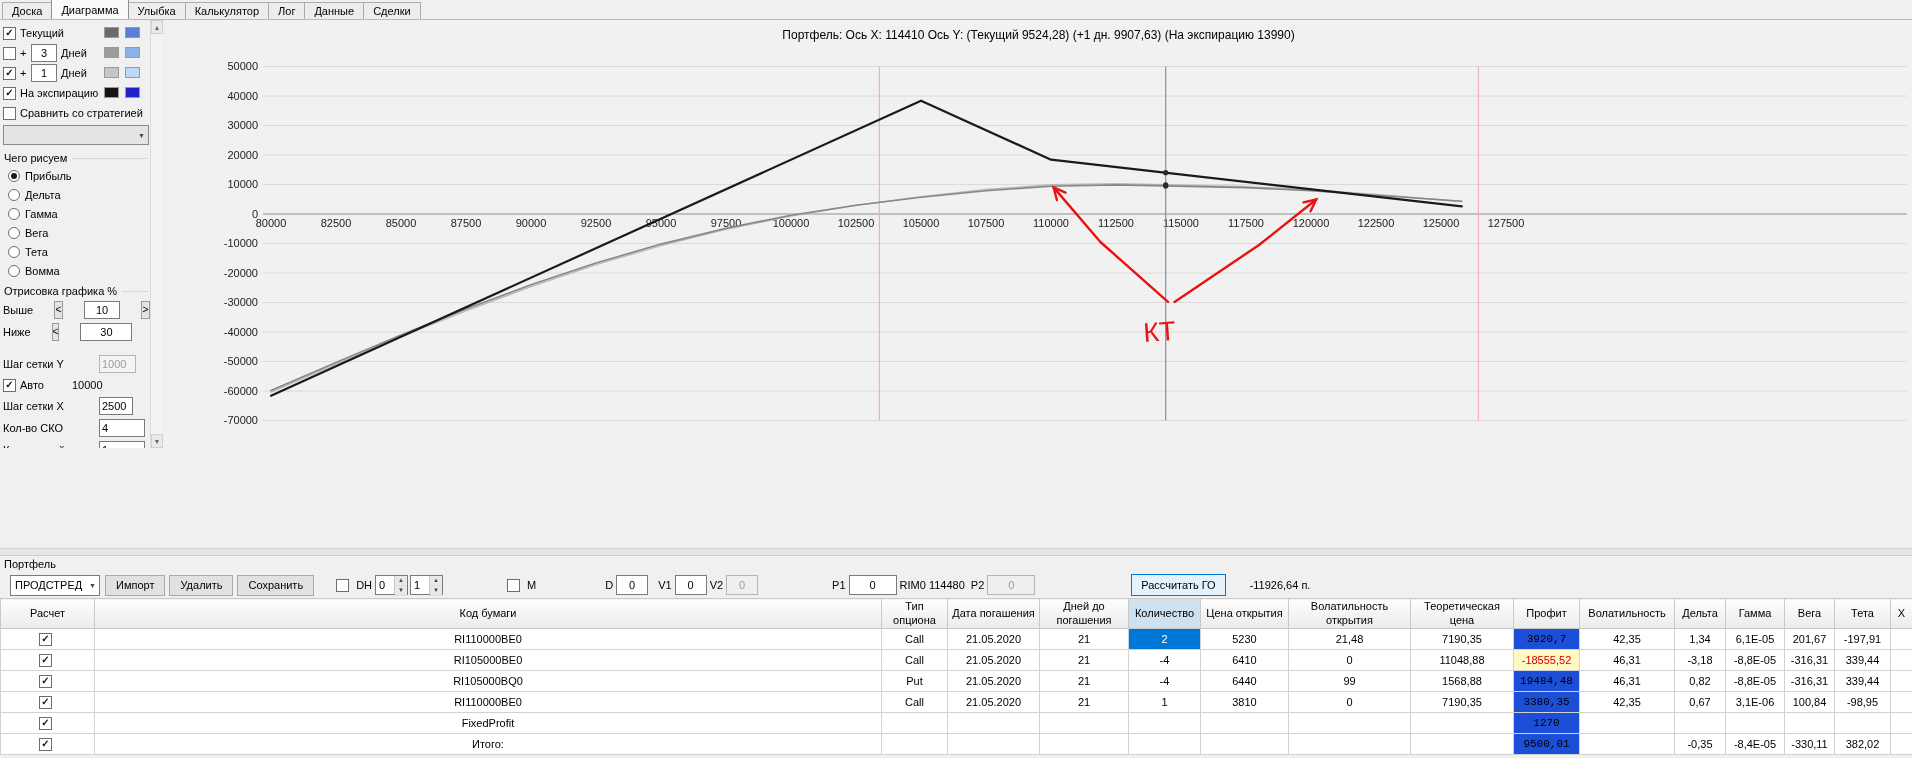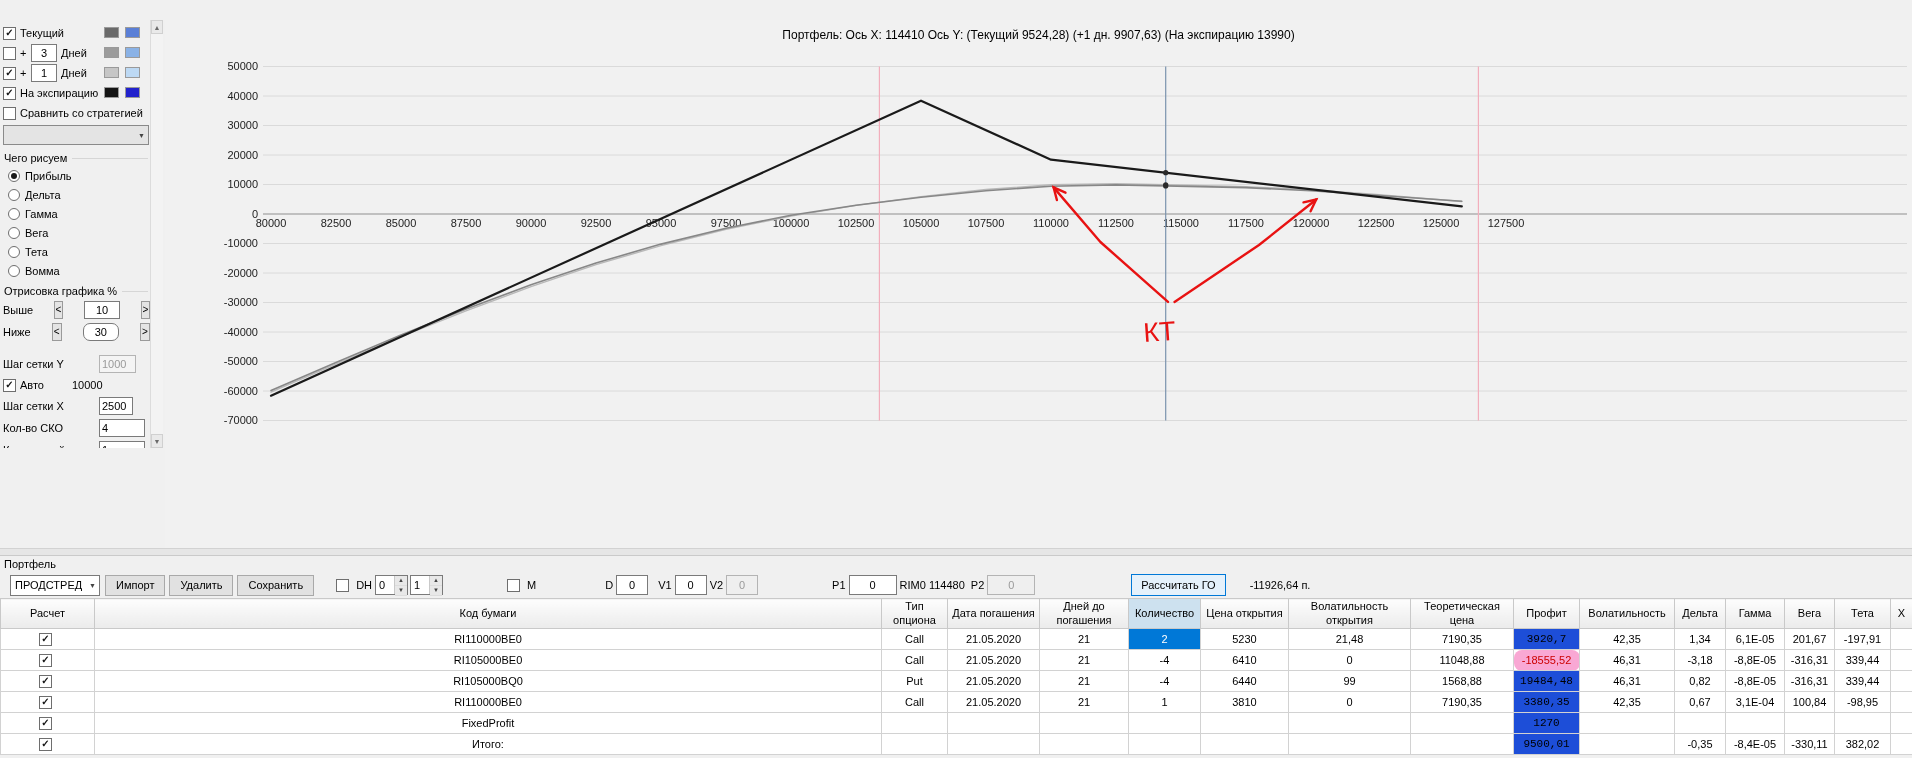--- a/index.html
+++ b/index.html
@@ -81,27 +81,36 @@
 
   
   table.grid{border-collapse:collapse;table-layout:fixed;width:1912px;background:#fff;}
   .grid th{background:linear-gradient(#fdfdfd,#ebebeb);border:1px solid #c9c9c9;font-weight:normal;
     font-size:11px;padding:1px 2px;height:30px;line-height:1.2;}
   .grid th.qty-hl{background:#cde1ef;}
   .grid td{border:1px solid #d2d2d2;text-align:center;height:21px;padding:0 2px;background:#fff;
     overflow:hidden;white-space:nowrap;font-size:11px;}
   .grid td.sel{background:#0078d7;color:#fff;}
   .grid td.p-pos{background:#1d4ed8;color:#000;font-family:Liberation Mono, monospace;}
-  .grid td.p-neg{background:#f9a8d4;color:#cc0000;border-radius:8px;}
+  .grid td.p-neg{background:#fef9c3;color:#cc0000;}
 </style>
 </head>
 <body>
 
 <div id="app">
 
+  <div class="tabbar" id="tabbar">
+      <div class="tab">Доска</div>
+      <div class="tab selected">Диаграмма</div>
+      <div class="tab">Улыбка</div>
+      <div class="tab">Калькулятор</div>
+      <div class="tab">Лог</div>
+      <div class="tab">Данные</div>
+      <div class="tab">Сделки</div>
+    </div>
 
   <div class="sidebar">
     <div class="sidebar-content">
 
       <div class="sb-row">
         <span class="cb checked"></span>
         <span>Текущий</span>
         <span class="swatches">
             <i class="sw" style="background: rgb(106, 106, 106);"></i>
             <i class="sw" style="background: rgb(90, 127, 214);"></i>
@@ -189,21 +198,21 @@
 
       <div class="stepper-row">
         <span style="width:30px">Выше</span>
         <span class="step-btn">&lt;</span>
         <input class="tb center" style="width: 36px;" value="10">
         <span class="step-btn">&gt;</span>
       </div>
       <div class="stepper-row">
         <span style="width:30px">Ниже</span>
         <span class="step-btn">&lt;</span>
-        <input class="tb center" style="width: 36px; border-radius: 7px;" value="30">
+        <input class="tb center" style="width: 52px;" value="30">
         <span class="step-btn">&gt;</span>
       </div>
 
       <div class="lbl-input-row" style="margin-top:10px">
         <span class="lbl">Шаг сетки Y</span>
         <input class="tb dis" style="width: 37px;" value="1000">
       </div>
       <div class="sb-row">
         <span class="cb checked"></span>
         <span style="width:52px">Авто</span>
@@ -445,21 +454,21 @@
             <td>Call</td>
             <td>21.05.2020</td>
             <td>21</td>
             <td>1</td>
             <td>3810</td>
             <td>0</td>
             <td>7190,35</td>
             <td class="p-pos">3380,35</td>
             <td>42,35</td>
             <td>0,67</td>
-            <td>3,1E-04</td>
+            <td>3,1E-06</td>
             <td>100,84</td>
             <td>-98,95</td>
             <td></td>
           </tr>
           <tr>
             <td><span class="cb checked"></span></td>
             <td>FixedProfit</td>
             <td></td>
             <td></td>
             <td></td>

